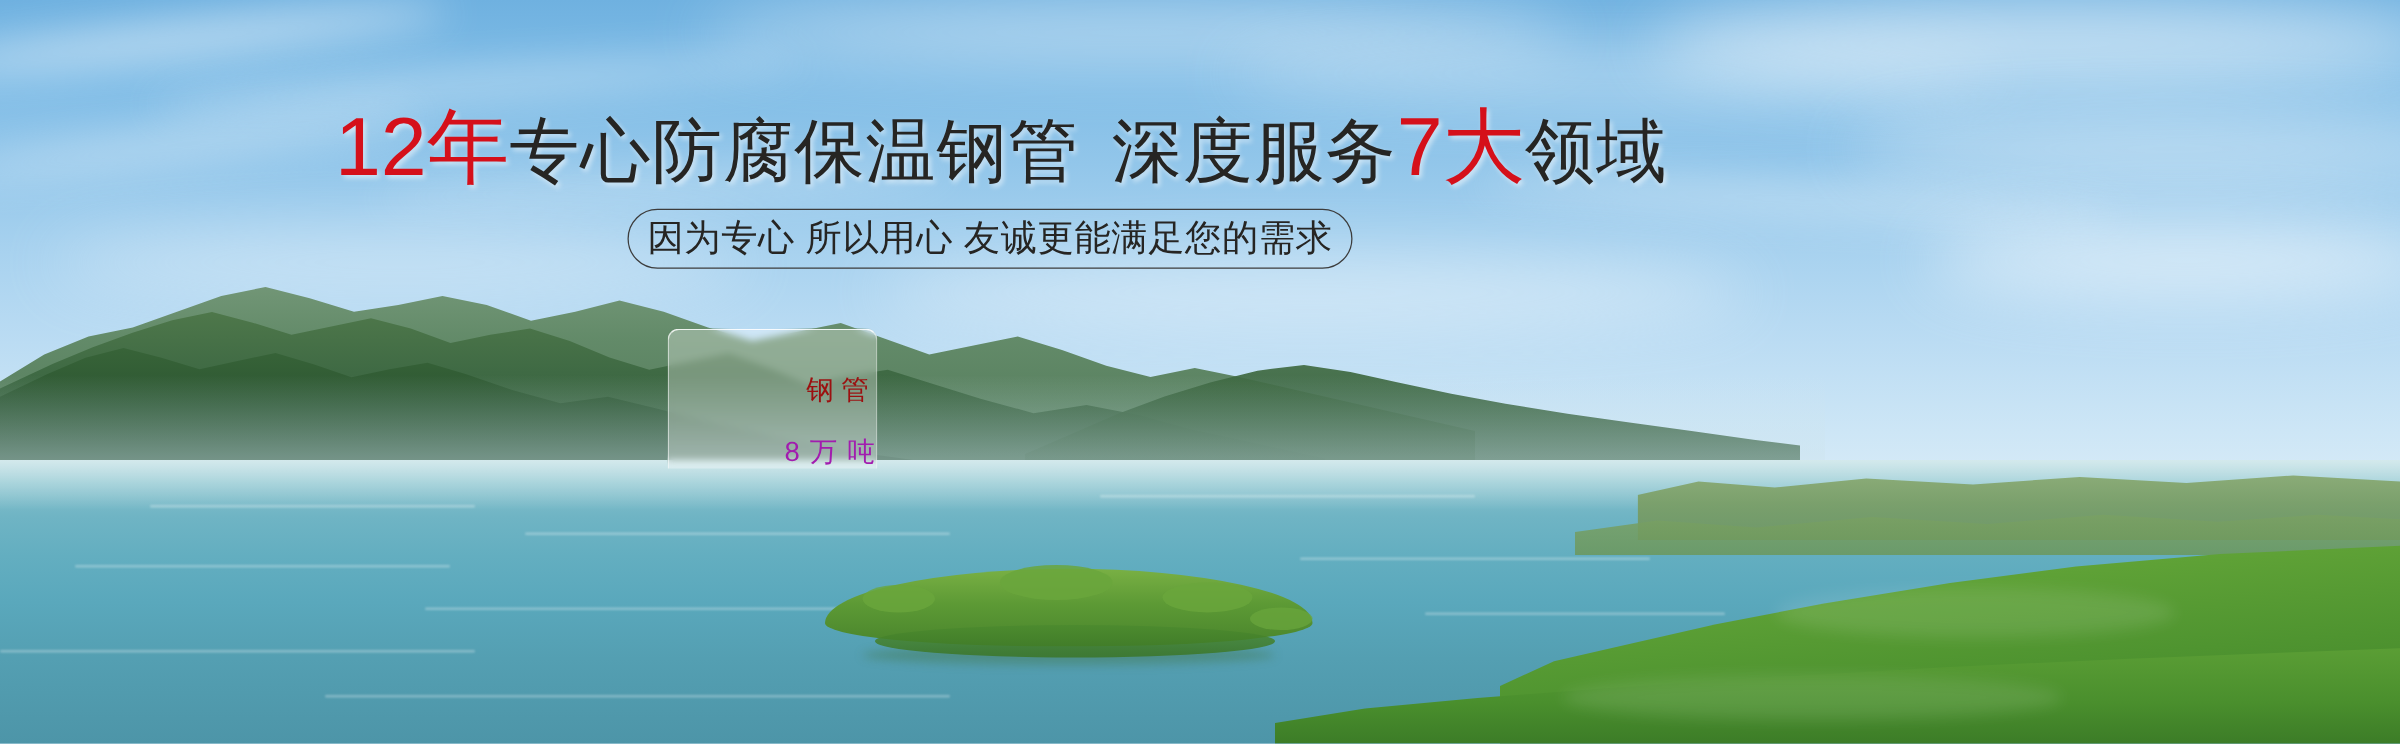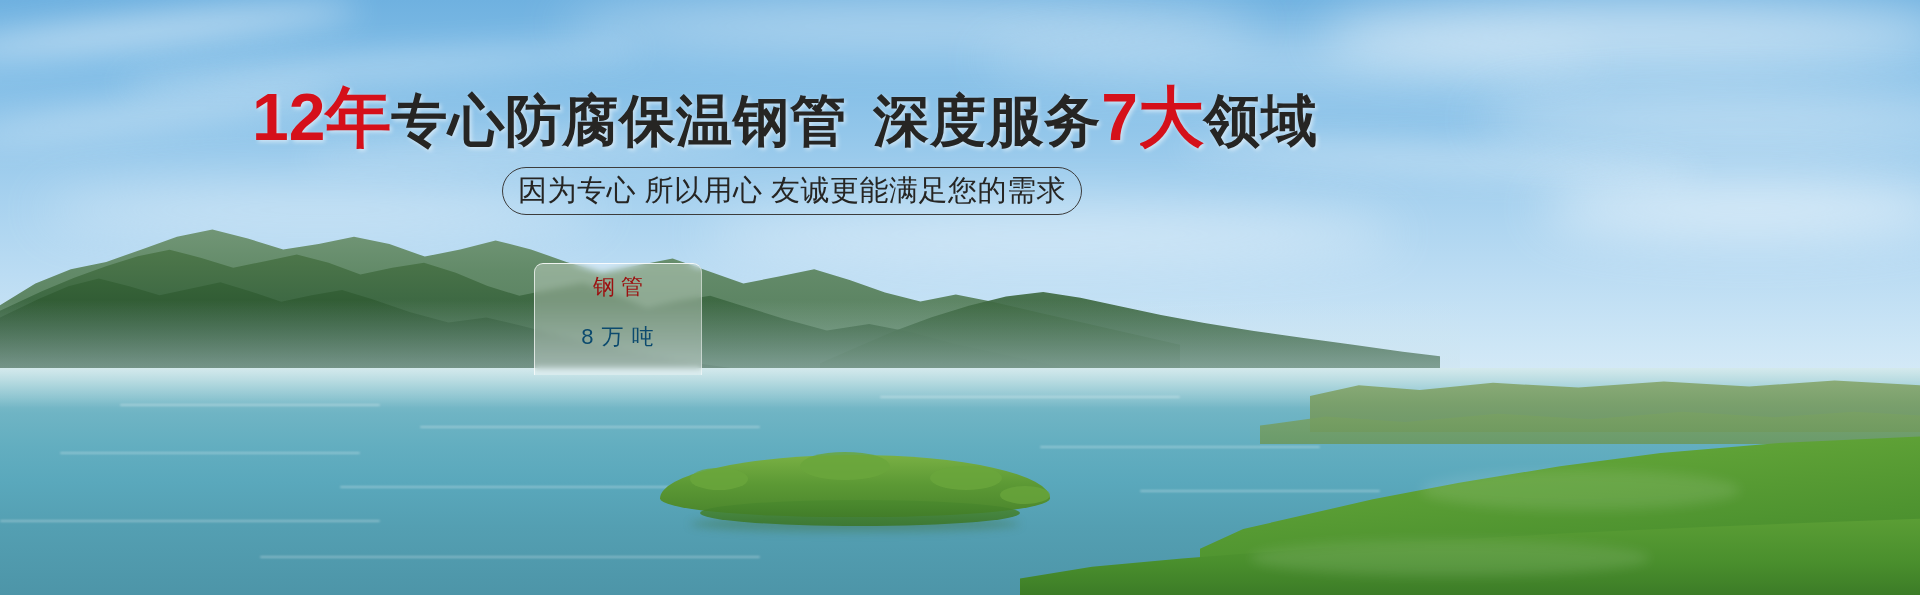--- a/index.html
+++ b/index.html
@@ -134,23 +134,23 @@
   .islet-refl{
     position:absolute;left:690px;top:516px;width:330px;height:16px;
     background:rgba(60,110,50,.35);border-radius:50%;filter:blur(4px);
   }
   .islet-s{
     position:absolute;background:#6aa63c;border-radius:50%;
   }
 
   
   .headline{
-    position:absolute;left:0;top:84px;width:1570px;
+    position:absolute;left:16px;top:84px;width:1570px;
     text-align:center;
-    font-size:56px;font-weight:bold;line-height:1;
+    font-size:56px;font-weight:normal;line-height:1;
     letter-spacing:1px;white-space:nowrap;
     text-shadow:2px 2px 4px rgba(255,255,255,.55);
   }
   .hl-red{color:#d5101a;font-size:66px;letter-spacing:0;}
   .hl-dark{color:#262523;}
   .hl-gap{display:inline-block;width:26px;}
 
   
   .pill{
     position:absolute;left:502px;top:167px;
@@ -173,30 +173,30 @@
   }
   .card{
     width:168px;height:112px;
     background:rgba(255,255,255,.30);
     border-top:1px solid rgba(255,255,255,.85);
     border-left:1px solid rgba(255,255,255,.70);
     border-right:1px solid rgba(255,255,255,.45);
     border-bottom:none;
     border-radius:9px 9px 0 0;
     backdrop-filter:blur(3px);
-    display:flex;flex-direction:column;align-items:center;
+    display:flex;flex-direction:column;align-items:flex-end;
     justify-content:flex-start;
-    padding-top:8px;box-sizing:border-box;
+    padding-top:33px;box-sizing:border-box;
   }
   .card-label{
     font-size:22px;color:#9c1010;letter-spacing:6px;
     text-indent:6px;font-weight:500;margin-bottom:20px;
   }
   .card-value{
-    font-size:22px;color:#0c4a6e;letter-spacing:1px;font-weight:500;
+    font-size:22px;color:#a21caf;letter-spacing:1px;font-weight:500;
   }
   .card-value sup{font-size:13px;vertical-align:super;}
 </style>
 </head>
 <body>
 
 <div class="banner">
 
   <div class="sky"></div>
 

